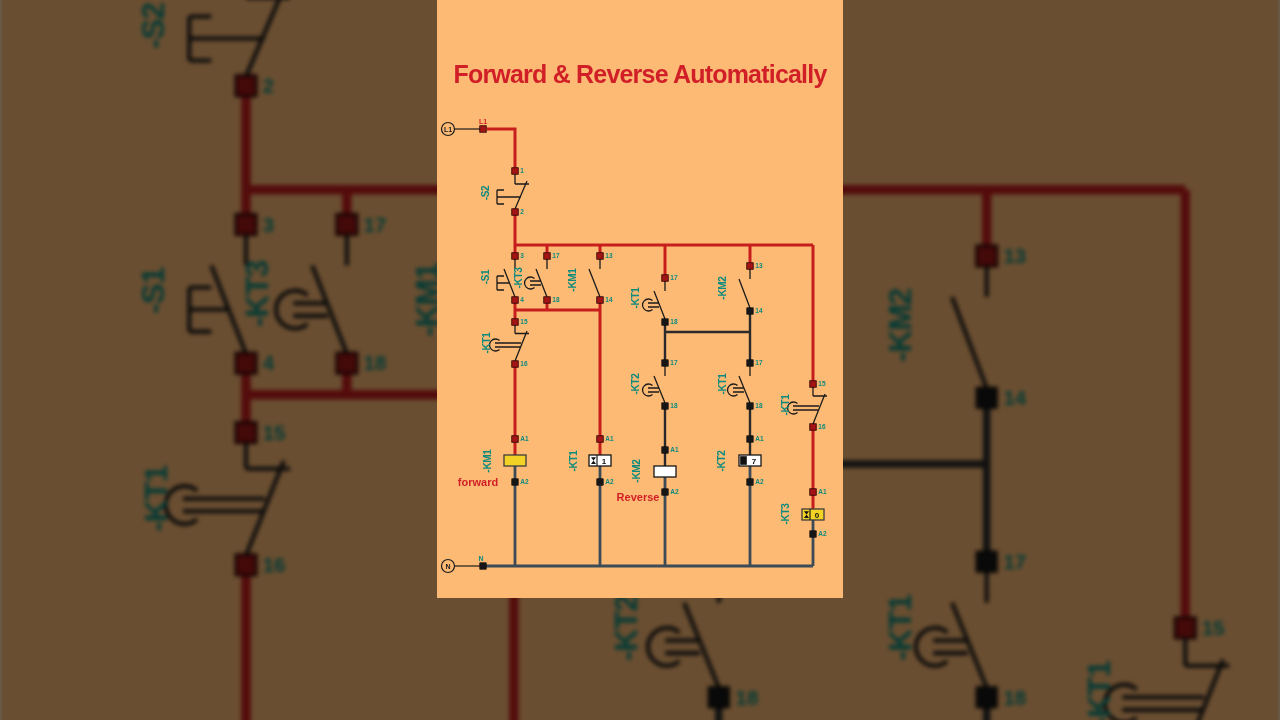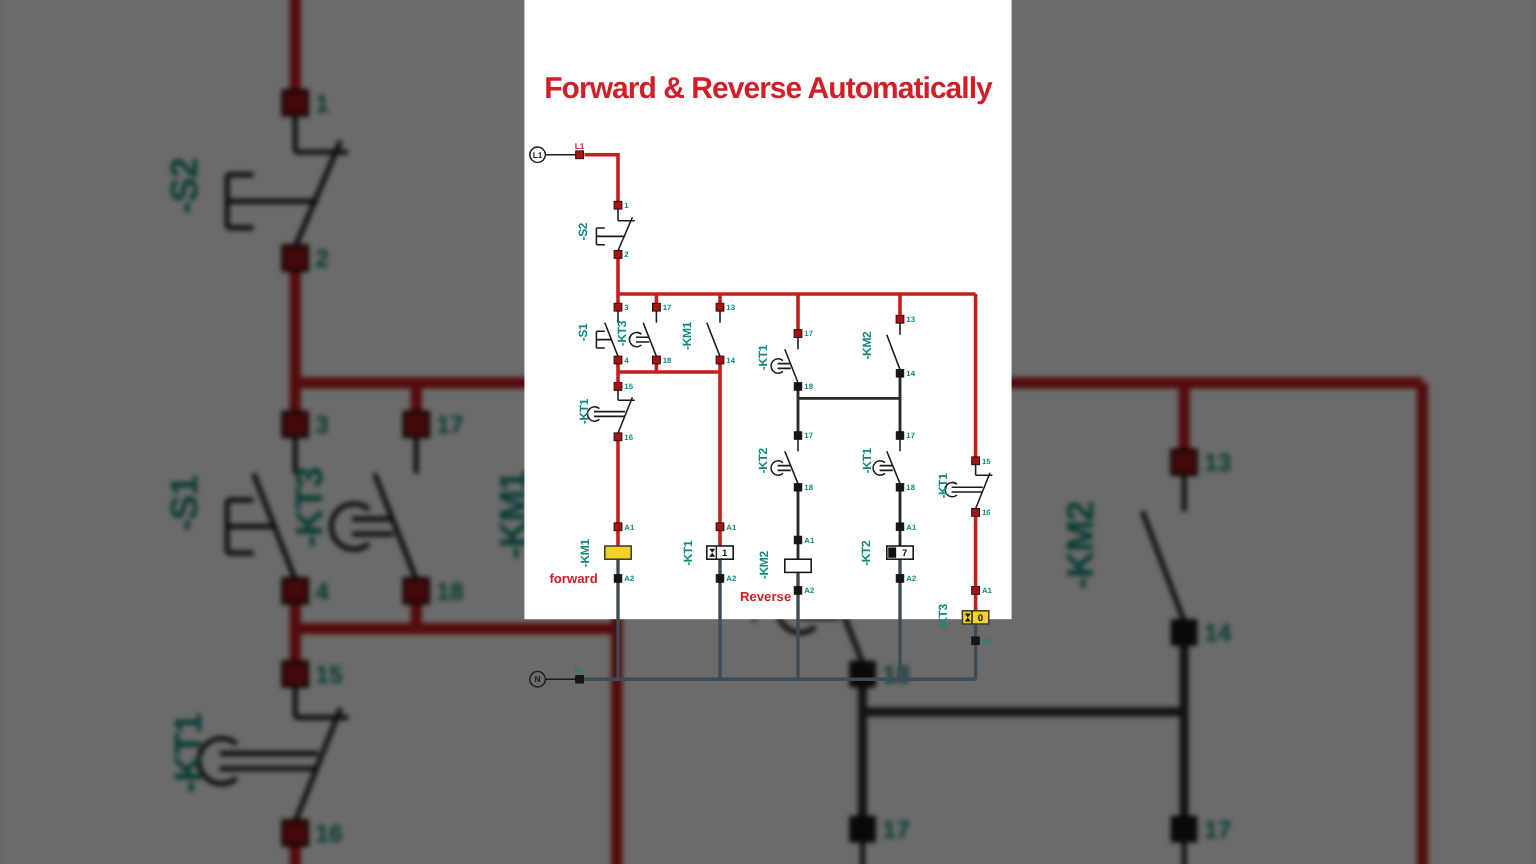--- a/index.html
+++ b/index.html
@@ -1,19 +1,19 @@
 <!DOCTYPE html>
 <html><head>
 <meta charset="utf-8">
 <style>
   html,body{margin:0;padding:0;background:#000;}
   .stage{position:relative;width:1280px;height:720px;overflow:hidden;background:#666;
          font-family:"Liberation Sans",sans-serif;}
   .bg-blur{position:absolute;inset:0;filter:brightness(0.42) blur(2.2px);}
-  .panel{position:absolute;left:437px;top:0;width:406px;height:516px;background:#ffffff;}
+  .panel{position:absolute;left:437px;top:0;width:406px;height:598px;background:#fdba74;}
   .bg-clone{left:50%;top:50%;transform:translate(-50%,-50%) scale(3.152);}
   .title{position:absolute;top:60px;left:0;width:406px;text-align:center;
          font-size:25px;font-weight:bold;letter-spacing:-0.8px;color:#d01f27;
          font-family:"Liberation Sans",sans-serif;white-space:nowrap;}
   svg{position:absolute;left:0;top:0;}
   svg text{font-family:"Liberation Sans",sans-serif;font-weight:bold;}
   .clabel{font-size:10px;fill:#0b8a7d;letter-spacing:-0.3px;}
   .tnum{font-size:6.5px;fill:#0b8a7d;}
   .ann{font-size:11px;fill:#d01f27;}
   .srclbl{font-size:7px;}

